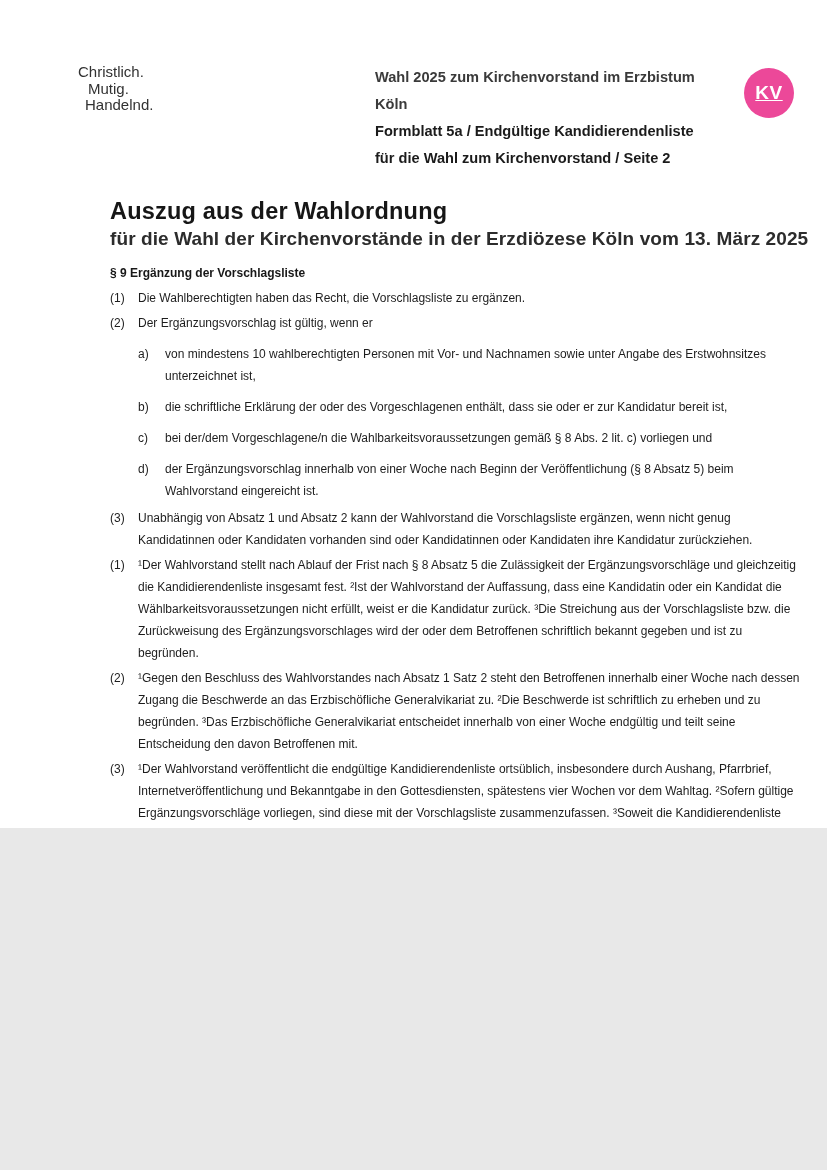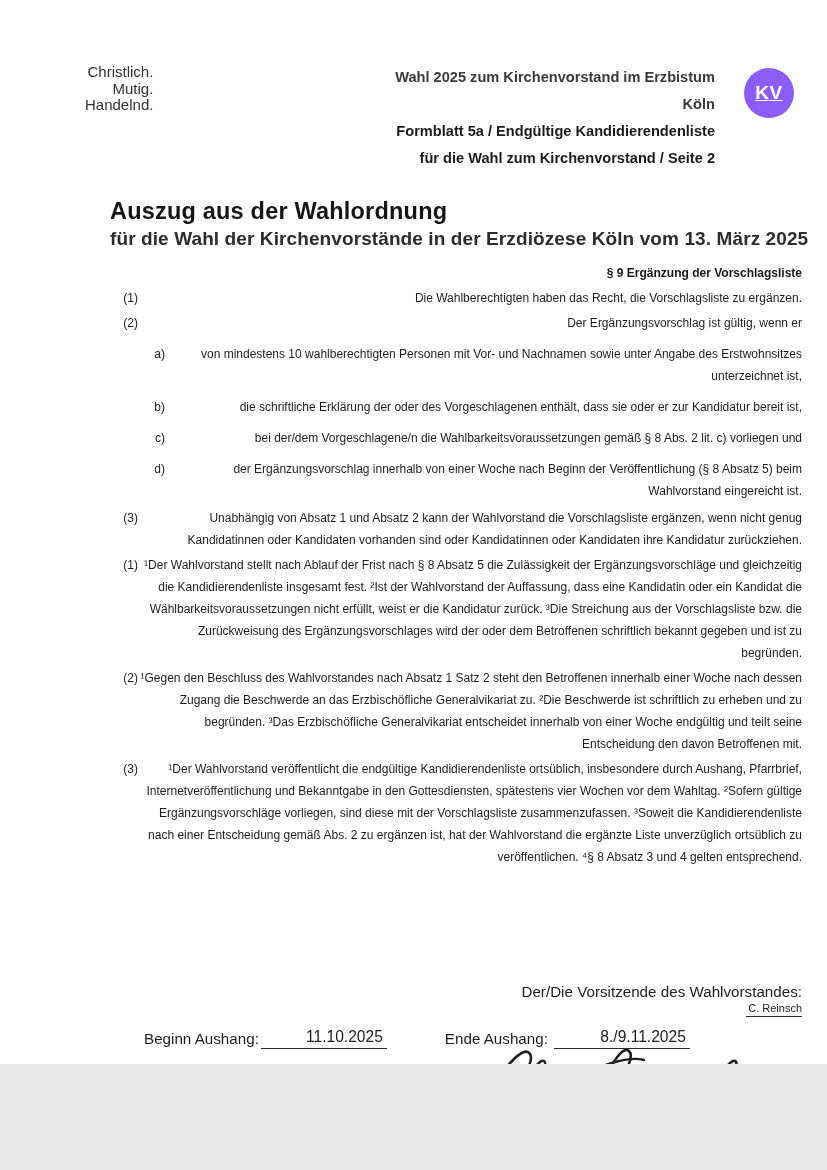--- a/index.html
+++ b/index.html
@@ -1,30 +1,30 @@
 <!DOCTYPE html>
 <html lang="de"><head>
 <meta charset="utf-8">
 <style>
   html,body{margin:0;padding:0;background:#e8e8e8;}
   .page{
-    position:relative;width:827px;height:1064px;background:#ffffff;
+    position:relative;width:827px;height:828px;background:#ffffff;
     font-family:"Liberation Sans","DejaVu Sans",sans-serif;color:#1d1d1d;
-    overflow:hidden;margin:0 auto;text-align:right;
+    overflow:hidden;margin:0 auto;
   }
   
   .brand{position:absolute;left:78px;top:64px;font-size:15px;line-height:16.5px;color:#323232;}
   .brand div:nth-child(2){padding-left:10px;}
   .brand div:nth-child(3){padding-left:7px;}
   .head-right{position:absolute;left:375px;top:64px;width:340px;font-size:14.6px;line-height:27px;}
   .head-right .l1{font-weight:700;color:#3a3a3a;}
   .head-right .l2,.head-right .l3{font-weight:700;color:#1b1b1b;}
   .kv-badge{
     position:absolute;left:744px;top:68px;width:50px;height:50px;border-radius:50%;
-    background:#8b5cf6;color:#fff;font-weight:700;font-size:19px;
+    background:#ec4899;color:#fff;font-weight:700;font-size:19px;
     display:flex;align-items:center;justify-content:center;letter-spacing:.5px;text-decoration:underline;
   }
   
   .doc-title{position:absolute;left:110px;top:198px;font-size:23.5px;font-weight:700;color:#161616;letter-spacing:.2px;}
   .doc-subtitle{position:absolute;left:110px;top:228px;font-size:19px;font-weight:700;color:#2c2c2c;letter-spacing:.1px;}
   
   .body{position:absolute;left:110px;top:262px;width:692px;font-size:12px;line-height:22px;}
   .sec-heading{font-weight:700;color:#181818;}
   .item{display:flex;margin-top:3px;}
   .item .marker{flex:0 0 28px;}

